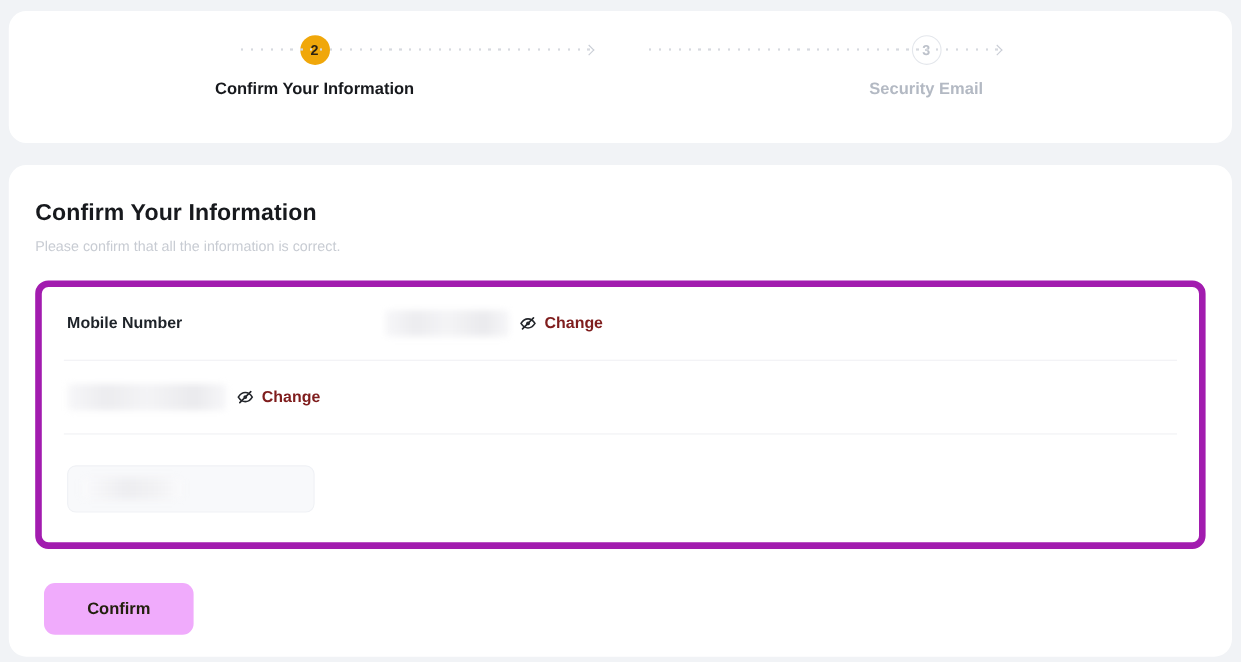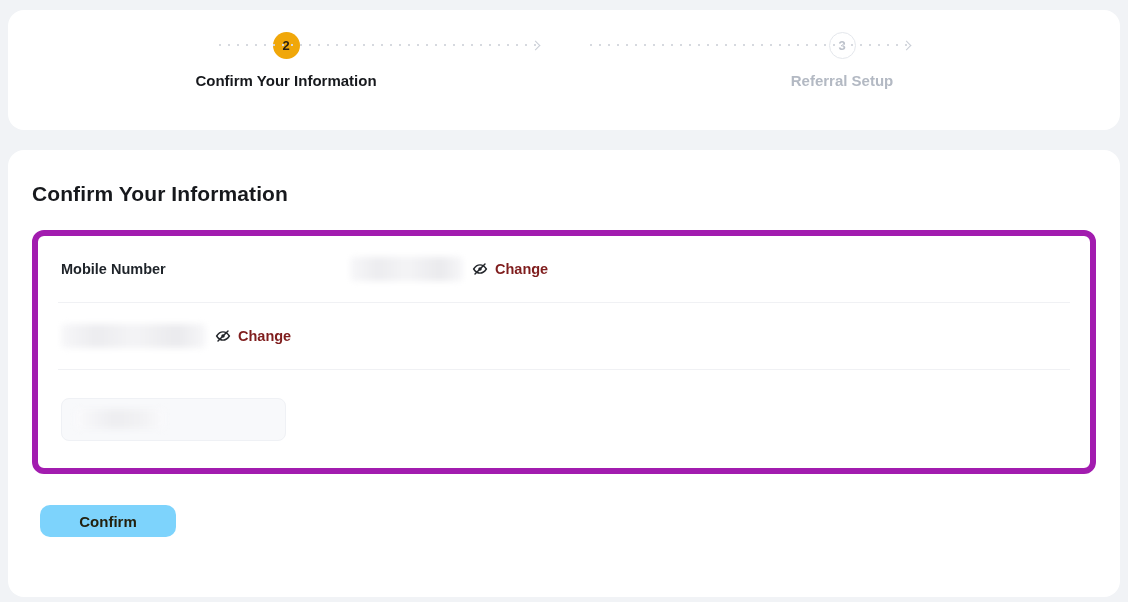--- a/index.html
+++ b/index.html
@@ -119,24 +119,24 @@
     border: 1px solid #EFF1F5;
     border-radius: 8px;
     display: flex; align-items: center;
     padding-left: 13px;
     cursor: text;
   }
 
   .confirm-btn {
     margin-top: 31px;
     margin-left: 8px;
-    width: 136px; height: 32px;
+    width: 136px; height: 47px;
     border: none;
     border-radius: 10px;
-    background: #7dd3fc;
+    background: #f0abfc;
     color: #23200E;
     font-family: "Liberation Sans", "DejaVu Sans", sans-serif;
     font-size: 15px; font-weight: 700;
     cursor: pointer;
   }
 </style>
 </head>
 <body>
 
 <div class="page">
@@ -145,35 +145,36 @@
     <div class="steps">
 
 
       <div class="step">
         <div class="circle circle-active">2</div>
         <div class="step-label label-active">Confirm Your Information</div>
       </div>
 
       <div class="step">
         <div class="circle circle-upcoming">3</div>
-        <div class="step-label label-upcoming">Referral Setup</div>
+        <div class="step-label label-upcoming">Security Email</div>
       </div>
 
       <div class="connector connector-1">
         <span class="arrow-head"></span>
       </div>
       <div class="connector connector-2">
         <span class="arrow-head"></span>
       </div>
 
     </div>
   </div>
 
   <div class="card main-card">
     <h1 class="title">Confirm Your Information</h1>
+    <p class="subtitle">Please confirm that all the information is correct.</p>
 
     <div class="info-box">
 
       <div class="info-row">
         <div class="row-label">Mobile Number</div>
         <div class="row-value">
           <div class="blur-value"></div>
           <span class="eye-icon">
             <svg width="16" height="16" viewBox="0 0 24 24" fill="none">
               <path d="M2.5 12c2.6-4.1 6-6.2 9.5-6.2s6.9 2.1 9.5 6.2c-2.6 4.1-6 6.2-9.5 6.2S5.1 16.1 2.5 12z" stroke="#23262B" stroke-width="2.2"></path>

